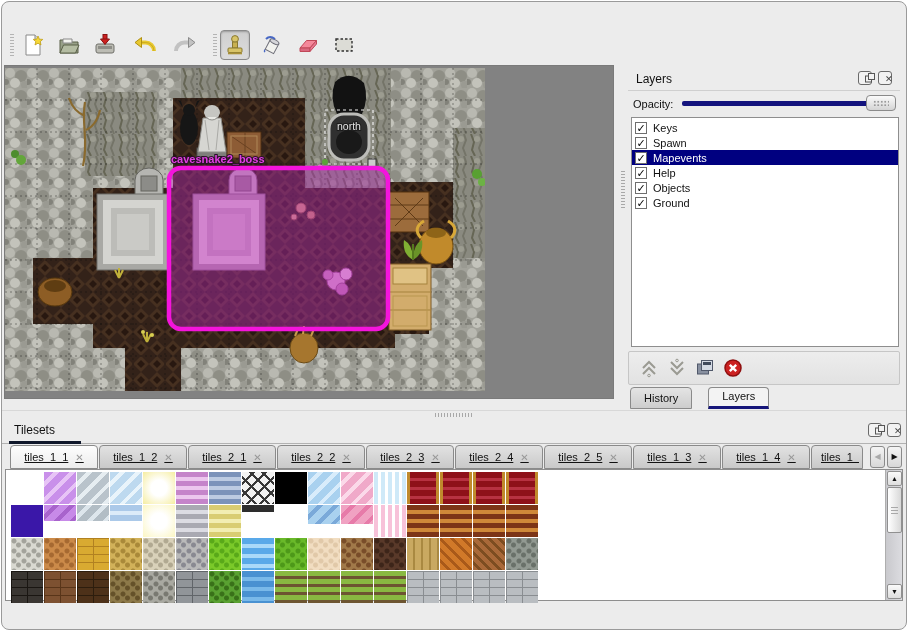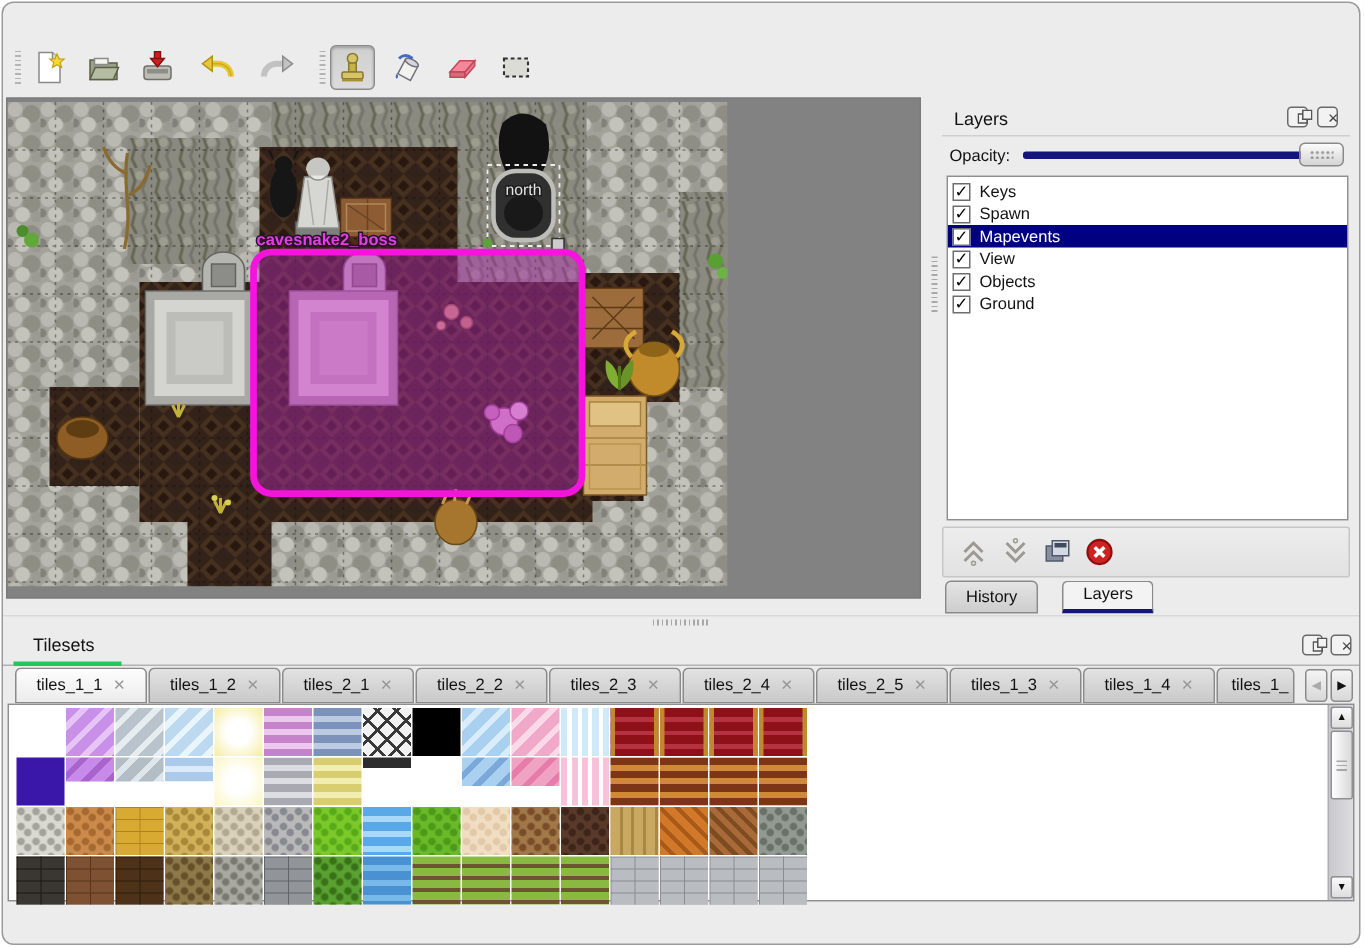--- a/index.html
+++ b/index.html
@@ -58,26 +58,26 @@
   .layer-toolbar{position:absolute;left:2px;right:4px;top:286px;height:34px;border:1px solid #c6c6c6;
     border-radius:2px;background:linear-gradient(#ededed,#e2e2e2);}
   .lt-btn{position:absolute;top:5px;width:24px;height:24px;border:none;background:transparent;padding:1px;}
   .panel-tabs{position:absolute;left:4px;top:322px;display:flex;gap:16px;}
   .ptab{height:22px;padding:0 13px;line-height:20px;font-size:11px;color:#111;border:1px solid #8a8a8a;
     border-radius:4px 4px 0 0;background:linear-gradient(#e4e4e4,#cdcdcd);}
   .ptab.active{background:#f3f3f3;border-bottom:3px solid #16167a;line-height:17px;}
   
   .tilesets-panel{position:absolute;left:0;top:416px;width:100%;height:186px;}
   .ts-title{position:absolute;left:7px;top:2px;padding:3px 10px 4px 5px;font-size:12px;color:#111;
-    border-bottom:3px solid #22c55e;min-width:72px;text-align:center;}
+    border-bottom:3px solid #0f172a;min-width:72px;}
   .ts-headerline{position:absolute;left:0;right:0;top:25px;height:1px;background:#b2b2b2;}
   .ts-tabbar{position:absolute;left:8px;top:27px;right:38px;height:24px;display:flex;gap:1px;overflow:hidden;}
   .ttab{flex:none;width:88px;height:24px;display:flex;align-items:center;justify-content:center;gap:7px;
     font-size:11px;color:#111;border:1px solid #8a8a8a;border-radius:4px 4px 0 0;
-    background:linear-gradient(#e2e2e2,#c9c9c9);}
+    background:linear-gradient(#e2e2e2,#c9c9c9);text-decoration:underline;}
   .ttab.active{background:linear-gradient(#fdfdfd,#ececec);}
   .ttab.trunc{width:52px;justify-content:flex-start;padding-left:9px;overflow:hidden;}
   .tclose{color:#979797;font-size:10px;font-weight:bold;}
   .ts-scroll{position:absolute;top:28px;width:15px;height:22px;border:1px solid #8a8a8a;border-radius:3px;
     background:linear-gradient(#f4f4f4,#d8d8d8);font-size:8px;text-align:center;line-height:20px;padding:0;}
   .ts-scroll.left{right:21px;color:#aaa;}
   .ts-scroll.right{right:4px;color:#111;}
   .ts-content{position:absolute;left:3px;right:3px;top:51px;bottom:3px;background:#fff;border:1px solid #8e8e8e;}
   .tile-grid{position:absolute;left:5px;top:2px;width:530px;display:flex;flex-wrap:wrap;align-content:flex-start;}
   .tile{width:32px;height:32px;margin:0 1px 1px 0;flex:none;}
@@ -361,21 +361,21 @@
         <div class="layer-row">
           <span class="cb">✓</span>
           <span class="lname">Spawn</span>
         </div>
         <div class="layer-row sel">
           <span class="cb">✓</span>
           <span class="lname">Mapevents</span>
         </div>
         <div class="layer-row">
           <span class="cb">✓</span>
-          <span class="lname">View</span>
+          <span class="lname">Help</span>
         </div>
         <div class="layer-row">
           <span class="cb">✓</span>
           <span class="lname">Objects</span>
         </div>
         <div class="layer-row">
           <span class="cb">✓</span>
           <span class="lname">Ground</span>
         </div>
       </div>

